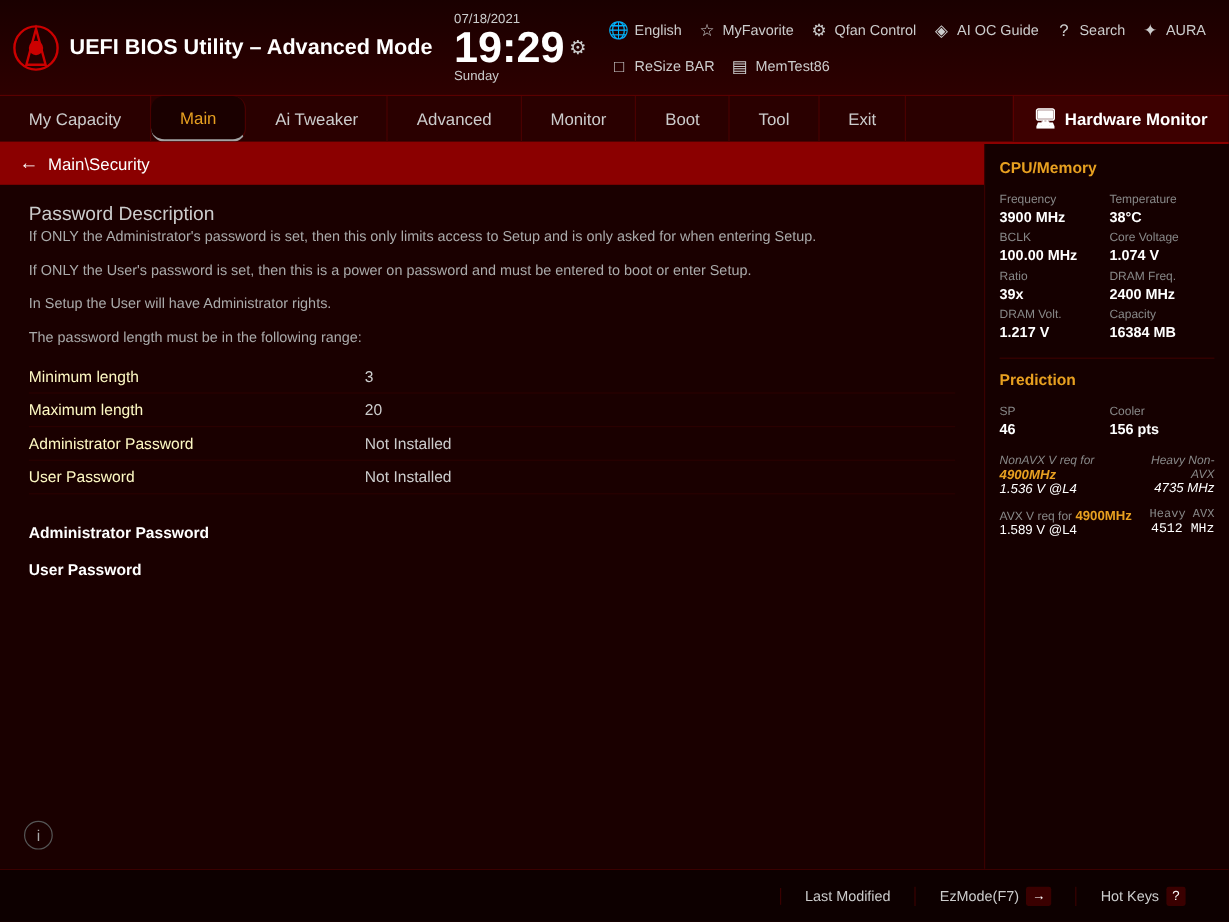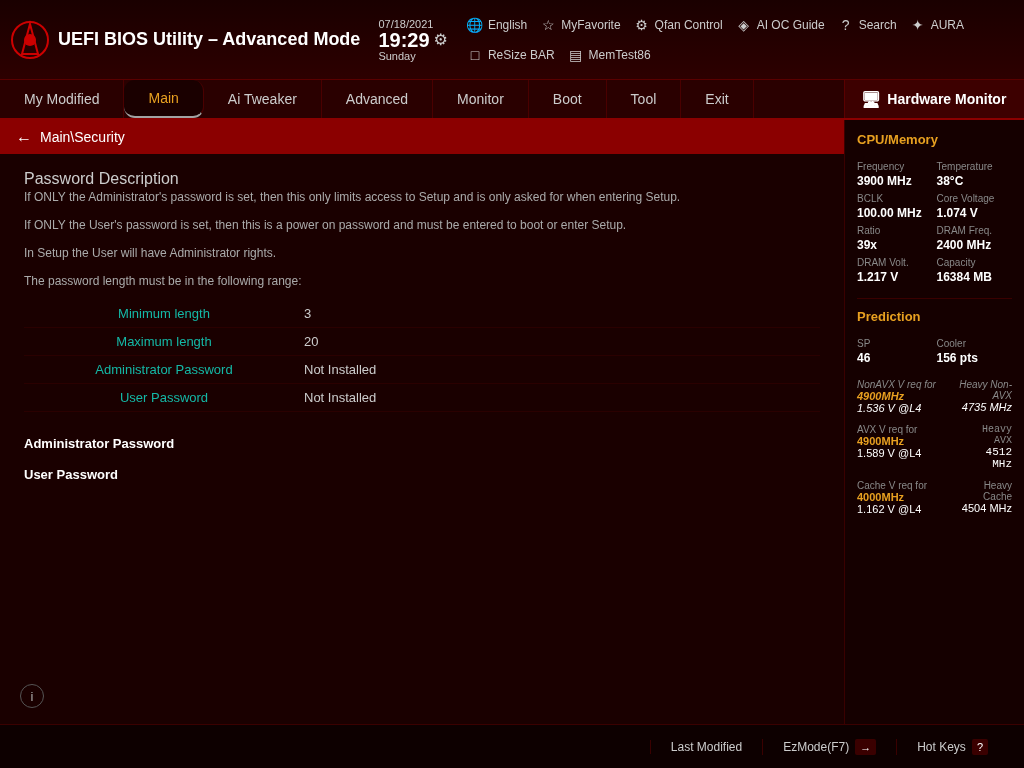--- a/index.html
+++ b/index.html
@@ -41,21 +41,21 @@
     }
     #datetime-area {
       display: flex;
       flex-direction: column;
       align-items: flex-start;
       margin-right: 10px;
       color: #ccc;
       font-size: 11px;
     }
     #clock {
-      font-size: 20px;
+      font-size: 36px;
       font-weight: bold;
       color: #fff;
       line-height: 1;
     }
     #toolbar-items {
       display: flex;
       align-items: center;
       gap: 12px;
       flex-wrap: wrap;
     }
@@ -154,24 +154,23 @@
       margin-bottom: 10px;
       line-height: 1.5;
     }
     .setting-row {
       display: flex;
       align-items: center;
       padding: 6px 0;
       border-bottom: 1px solid #2a0000;
     }
     .setting-label {
-      color: #14b8a6;
+      color: #fef9c3;
       font-size: 13px;
       min-width: 280px;
-      text-align: center;
     }
     .setting-value {
       color: #ccc;
       font-size: 13px;
     }
     .setting-row-clickable {
       display: flex;
       align-items: center;
       padding: 8px 0;
       cursor: pointer;
@@ -191,21 +190,21 @@
       border-radius: 50%;
       display: flex;
       align-items: center;
       justify-content: center;
       color: #aaa;
       font-size: 13px;
     }
 
     
     #right-panel {
-      width: 180px;
+      width: 204px;
       background: #150000;
       border-left: 1px solid #3a0000;
       overflow-y: auto;
       padding: 12px;
     }
     .hw-section-title {
       color: #e8a020;
       font-size: 13px;
       font-weight: bold;
       margin-bottom: 10px;
@@ -330,21 +329,21 @@
       <span>ReSize BAR</span>
     </div>
     <div class="toolbar-item">
       <span class="toolbar-icon">▤</span>
       <span>MemTest86</span>
     </div>
   </div>
 </div>
 
 <div id="nav-tabs">
-  <div class="nav-tab">My Modified</div>
+  <div class="nav-tab">My Capacity</div>
   <div class="nav-tab active">Main</div>
   <div class="nav-tab">Ai Tweaker</div>
   <div class="nav-tab">Advanced</div>
   <div class="nav-tab">Monitor</div>
   <div class="nav-tab">Boot</div>
   <div class="nav-tab">Tool</div>
   <div class="nav-tab">Exit</div>
   <div id="hardware-monitor-tab">
     <span style="font-size:16px;">🖥</span>
     <span>Hardware Monitor</span>
@@ -468,32 +467,20 @@
           <div class="prediction-label">AVX V req for <span class="prediction-freq">4900MHz</span></div>
           <div class="prediction-value">1.589 V @L4</div>
         </div>
         <div style="text-align:right;font-family:Liberation Mono, monospace;">
           <div class="prediction-label">Heavy AVX</div>
           <div class="prediction-value">4512 MHz</div>
         </div>
       </div>
     </div>
 
-    <div class="prediction-item">
-      <div style="display:flex;justify-content:space-between;align-items:flex-start;">
-        <div>
-          <div class="prediction-label">Cache V req for <span class="prediction-freq">4000MHz</span></div>
-          <div class="prediction-value">1.162 V @L4</div>
-        </div>
-        <div style="text-align:right;">
-          <div class="prediction-label">Heavy Cache</div>
-          <div class="prediction-value">4504 MHz</div>
-        </div>
-      </div>
-    </div>
   </div>
 
 </div>
 
 <div id="footer">
   <div class="footer-item">
     <span>Last Modified</span>
   </div>
   <div class="footer-item">
     <span>EzMode(F7)</span>

